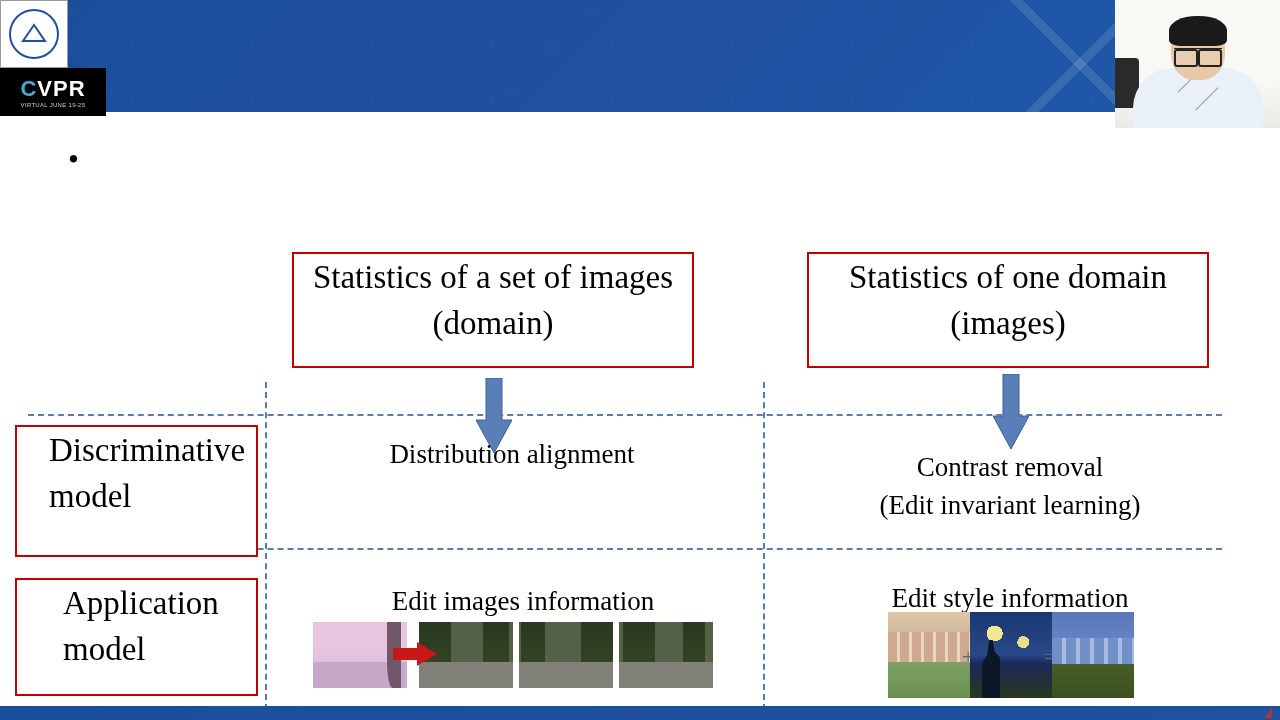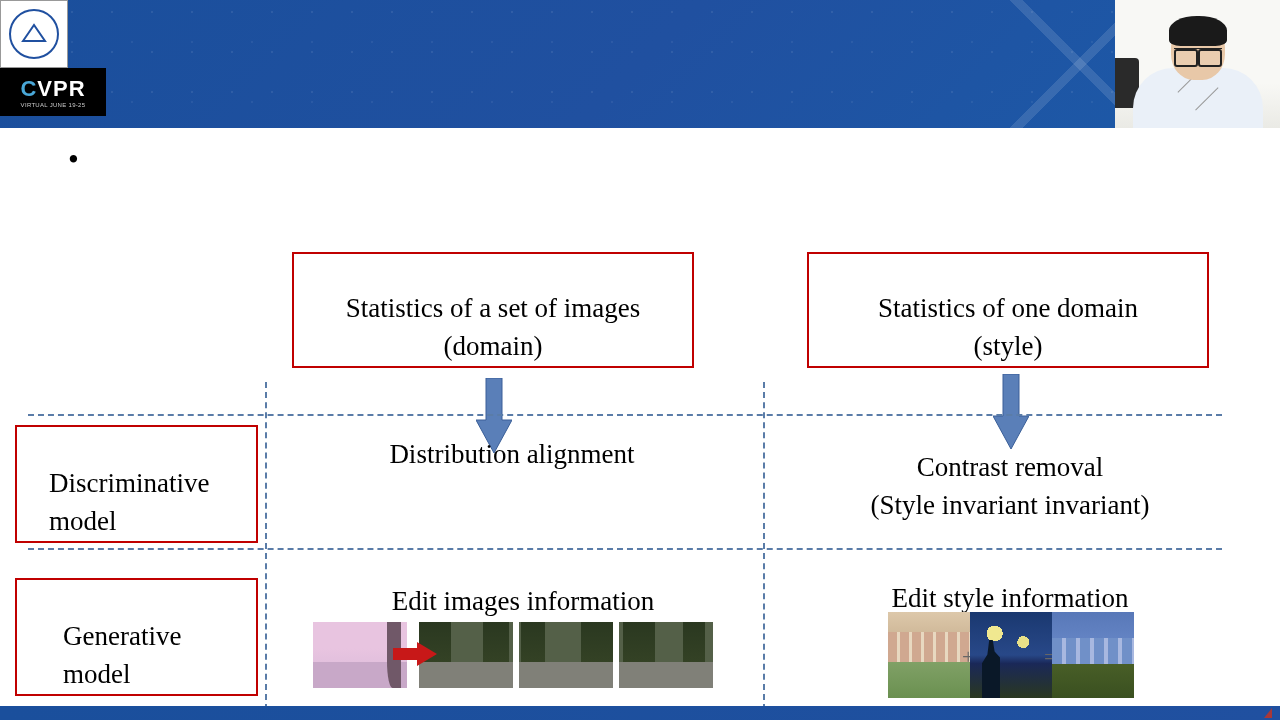--- a/index.html
+++ b/index.html
@@ -1,17 +1,17 @@
 <!DOCTYPE html>
 <html><head>
 <meta charset="utf-8">
 <style>
 *{box-sizing:border-box;margin:0;padding:0}
 body{width:1280px;height:720px;background:#fff;font-family:"Times New Roman",serif;color:#000;position:relative;overflow:hidden}
-.header{height:128px;background:linear-gradient(135deg,#1a4f9c 0%,#2050a0 50%,#1c5aa8 100%);position:relative;display:flex;align-items:flex-end;justify-content:center}
+.header{height:112px;background:linear-gradient(135deg,#1a4f9c 0%,#2050a0 50%,#1c5aa8 100%);position:relative;display:flex;align-items:flex-end;justify-content:center}
 .header::before{content:"";position:absolute;inset:0;background-image:radial-gradient(circle at 80% 30%,rgba(255,255,255,0.08) 1px,transparent 1px),radial-gradient(circle at 20% 70%,rgba(255,255,255,0.06) 1px,transparent 1px);background-size:40px 40px,60px 60px}
 .header::after{content:"";position:absolute;top:0;right:100px;width:200px;height:128px;background:linear-gradient(135deg,transparent 48%,rgba(255,255,255,.12) 48%,rgba(255,255,255,.12) 52%,transparent 52%),linear-gradient(45deg,transparent 48%,rgba(255,255,255,.12) 48%,rgba(255,255,255,.12) 52%,transparent 52%);pointer-events:none}
 .title{color:#fff;font-size:50px;font-weight:normal;z-index:2}
 .uni-logo{position:absolute;top:0;left:0;width:68px;height:68px;background:#fff;border:1px solid #999;display:flex;align-items:center;justify-content:center;z-index:3}
 .uni-logo-inner{width:50px;height:50px;border:2px solid #2050a0;border-radius:50%;display:flex;align-items:center;justify-content:center}
 .cvpr-badge{position:absolute;top:68px;left:0;width:106px;height:48px;background:#000;display:flex;flex-direction:column;align-items:center;justify-content:center;color:#fff;z-index:3}
 .cvpr-text{font-family:Arial;font-weight:bold;font-size:22px;letter-spacing:1px}
 .cvpr-c{color:#4aa8d8}
 .cvpr-sub{font-size:6px;font-family:Arial;color:#ccc;letter-spacing:.3px}
 .speaker{position:absolute;top:0;right:0;width:165px;height:128px;background:linear-gradient(#f8f8f5 0%,#f8f8f5 65%,#eaeae5 100%);z-index:3;overflow:hidden}
@@ -20,21 +20,21 @@
 .hair{width:58px;height:30px;background:#1a1a1a;border-radius:48% 48% 20% 20%;position:absolute;top:-2px;left:50%;transform:translateX(-50%)}
 .glasses{width:48px;height:14px;position:absolute;top:30px;left:50%;transform:translateX(-50%);border-top:1px solid #222}
 .glasses::before,.glasses::after{content:"";position:absolute;top:0;width:20px;height:14px;border:2px solid #222;border-radius:3px;background:rgba(255,255,255,.1)}
 .glasses::before{left:0}.glasses::after{right:0}
 .shirt{width:130px;height:70px;background:#eaf0f8;border-radius:40px 40px 0 0;position:absolute;bottom:0;left:0}
 .collar{width:26px;height:32px;background:#eaf0f8;border-left:1px solid #999;border-right:1px solid #999;position:absolute;top:56px;left:50%;transform:translateX(-50%) rotate(45deg)}
 .chair{position:absolute;bottom:20px;left:-10px;width:34px;height:50px;background:#2a2a2a;border-radius:6px 4px 0 0}
 .body{position:absolute;top:138px;left:0;right:0;padding:0 0 0 74px}
 .bullet-row{display:flex;font-size:31px;line-height:1.4;margin-bottom:20px}
 .bullet-dot{margin-right:24px;margin-left:-6px}
-.red-box{border:2px solid #c00000;background:#fff;text-align:center;font-size:27px;line-height:1.4;display:flex;align-items:flex-end;justify-content:center;position:absolute}
+.red-box{border:2px solid #c00000;background:#fff;text-align:center;font-size:33px;line-height:1.4;display:flex;align-items:flex-start;justify-content:center;position:absolute}
 .box-col-top{top:252px;width:402px;height:116px}
 .arrow{position:absolute;width:36px;height:75px}
 .arrow svg{width:100%;height:100%}
 .dashed-h{position:absolute;left:28px;right:58px;border-top:2px dashed #5a7ca8}
 .dashed-v{position:absolute;top:382px;bottom:10px;border-left:2px dashed #5a7ca8}
 .cell-text{position:absolute;text-align:center;font-size:27px;line-height:1.4}
 .thumb-row{position:absolute;display:flex;gap:6px}
 .thumb{width:94px;height:66px;background:#546048;position:relative;overflow:hidden}
 .thumb.pink{background:linear-gradient(#e8c4e0 40%,#d8b8d8 100%)}
 .thumb-tree{position:absolute;top:0;bottom:0;width:32px;background:linear-gradient(#2a3820,#3a4828);border-radius:0 0 0 40%}
@@ -90,59 +90,59 @@
 
 <div class="red-box box-col-top" style="left:292px">
   <div>
     <span>Statistics of a set of images</span><br>
     <span>(domain)</span>
   </div>
 </div>
 <div class="red-box box-col-top" style="left:807px">
   <div>
     <span>Statistics  of one domain</span><br>
-    <span>(style)</span>
+    <span>(images)</span>
   </div>
 </div>
 
 <div class="arrow" style="left:476px;top:378px">
   <svg viewBox="0 0 36 75">
       <path d="M10 0 H26 V42 H36 L18 75 L0 42 H10 Z" fill="#5a7fb8" stroke="#3a5f98" stroke-width="1"></path>
     </svg>
 </div>
 <div class="arrow" style="left:993px;top:374px">
   <svg viewBox="0 0 36 75">
       <path d="M10 0 H26 V42 H36 L18 75 L0 42 H10 Z" fill="#5a7fb8" stroke="#3a5f98" stroke-width="1"></path>
     </svg>
 </div>
 
 <div class="dashed-h" style="top:414px"></div>
 <div class="dashed-h" style="top:548px"></div>
 <div class="dashed-v" style="left:265px"></div>
 <div class="dashed-v" style="left:763px"></div>
 
-<div class="red-box" style="left:15px;top:425px;width:243px;height:118px;text-align:left;padding-left:32px;justify-content:flex-start">
+<div class="red-box" style="left:15px;top:425px;width:243px;height:132px;text-align:left;padding-left:32px;justify-content:flex-start">
   <div>
     <span>Discriminative</span><br>
     <span>model</span>
   </div>
 </div>
 <div class="red-box" style="left:15px;top:578px;width:243px;height:118px;text-align:left;padding-left:46px;justify-content:flex-start">
   <div>
-    <span>Generative</span><br>
+    <span>Application</span><br>
     <span>model</span>
   </div>
 </div>
 
 <div class="cell-text" style="left:300px;top:436px;width:424px">
   <span>Distribution alignment</span><br>
 </div>
 <div class="cell-text" style="left:800px;top:449px;width:420px">
   <span>Contrast removal</span><br>
-  <span>(Style invariant invariant)</span>
+  <span>(Edit invariant learning)</span>
 </div>
 
 <div class="cell-text" style="left:300px;top:583px;width:446px">
   <span>Edit images information</span>
 </div>
 <div class="cell-text" style="left:800px;top:580px;width:420px">
   <span>Edit style information</span>
 </div>
 
 <div class="thumb-row" style="left:313px;top:622px">

